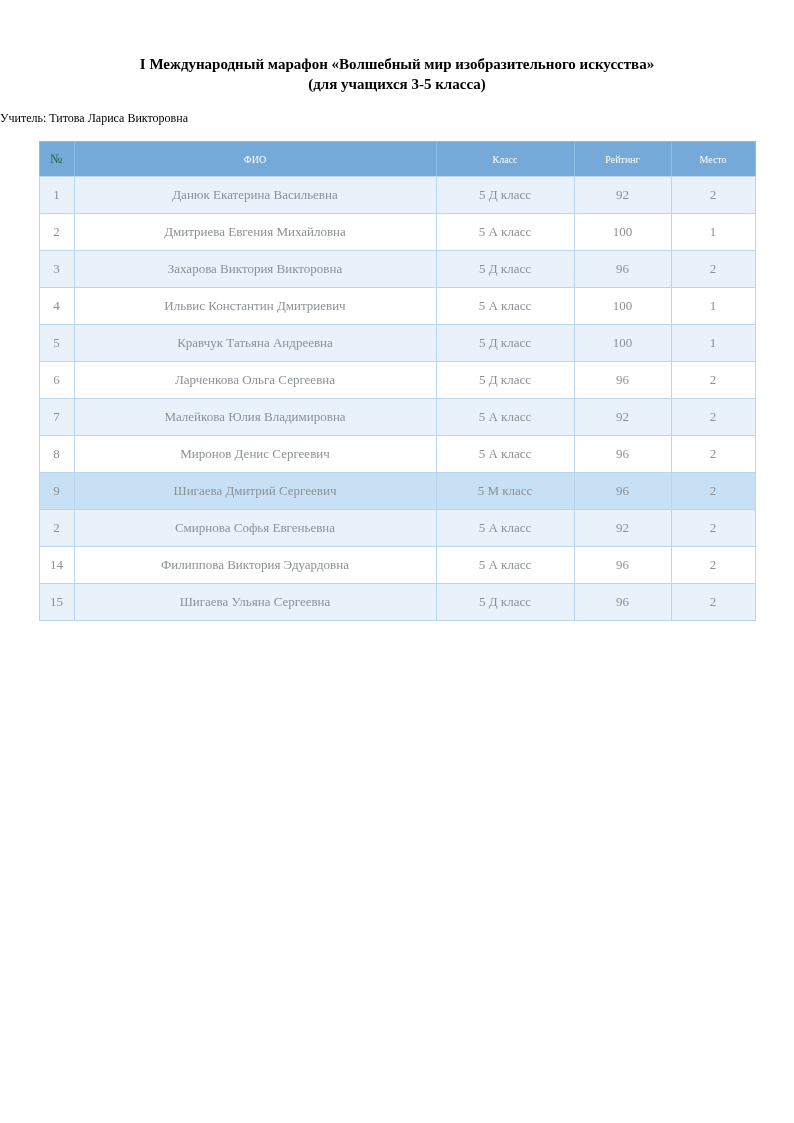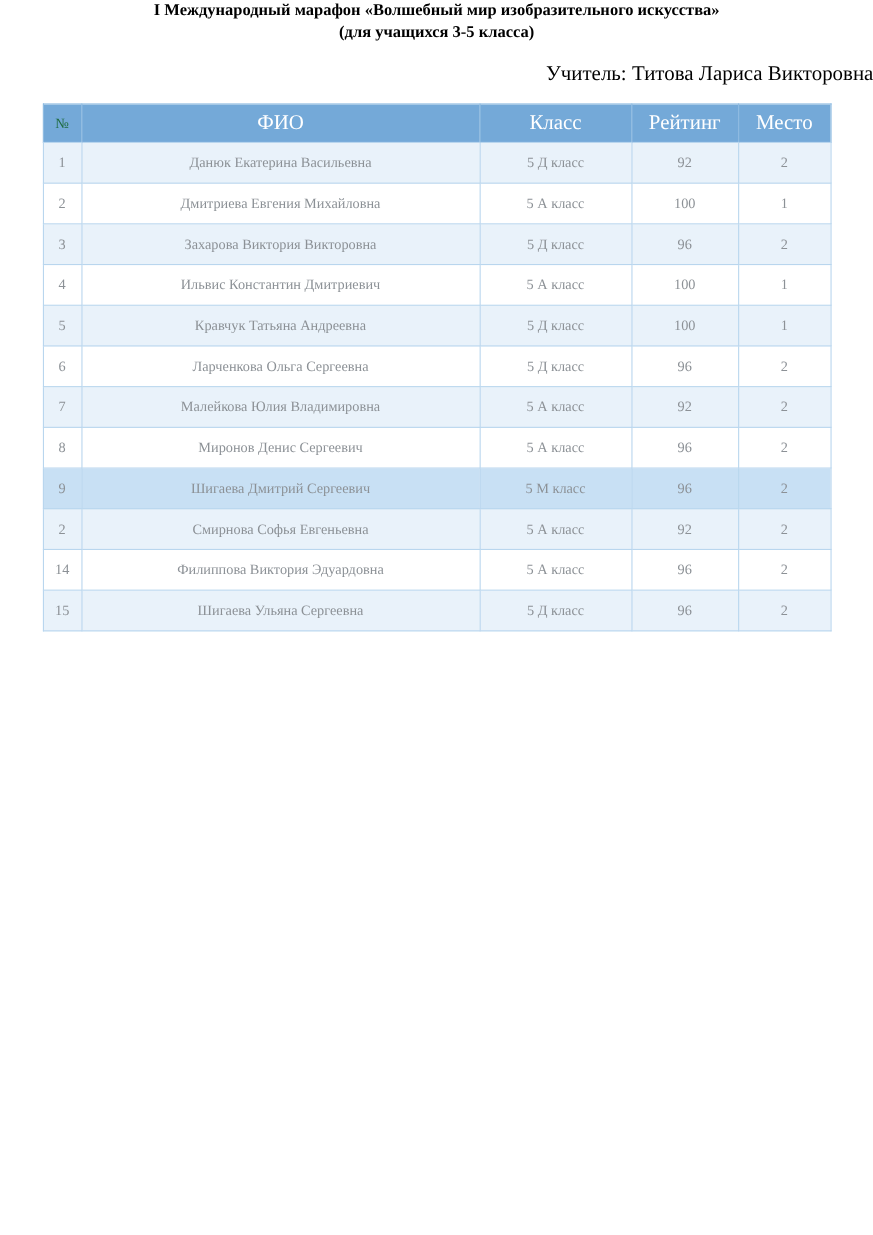--- a/index.html
+++ b/index.html
@@ -6,51 +6,52 @@
   html, body { background: #ffffff; }
   body {
     width: 794px; height: 1123px;
     font-family: "Liberation Serif", "DejaVu Serif", serif;
     overflow: hidden;
   }
   .page {
     position: relative;
     width: 794px; height: 1123px;
     background: #ffffff;
+    padding-top: 54px;
   }
   .doc-title {
     text-align: center;
     font-weight: bold;
     font-size: 15px;
     line-height: 20px;
     color: #000000;
   }
   .teacher-line {
     margin-top: 17px;
-    text-align: right;
-    font-size: 19px;
+    text-align: left;
+    font-size: 12px;
     color: #000000;
   }
   table.results {
     width: 716px;
     margin: 15px auto 0 auto;
     border-collapse: collapse;
     table-layout: fixed;
   }
   table.results col.c-num    { width: 35px;  }
   table.results col.c-name   { width: 362px; }
   table.results col.c-class  { width: 138px; }
   table.results col.c-rating { width: 97px;  }
   table.results col.c-place  { width: 84px;  }
 
   table.results th {
     background: var(--header-bg);
     color: var(--header-text);
     font-weight: normal;
-    font-size: 19px;
+    font-size: 10px;
     height: 35px;
     text-align: center;
     vertical-align: middle;
     border: 1px solid var(--header-border);
     border-bottom: 1px solid var(--border);
   }
   table.results th.th-num {
     color: var(--num-header-text);
     font-size: 13px;
   }

